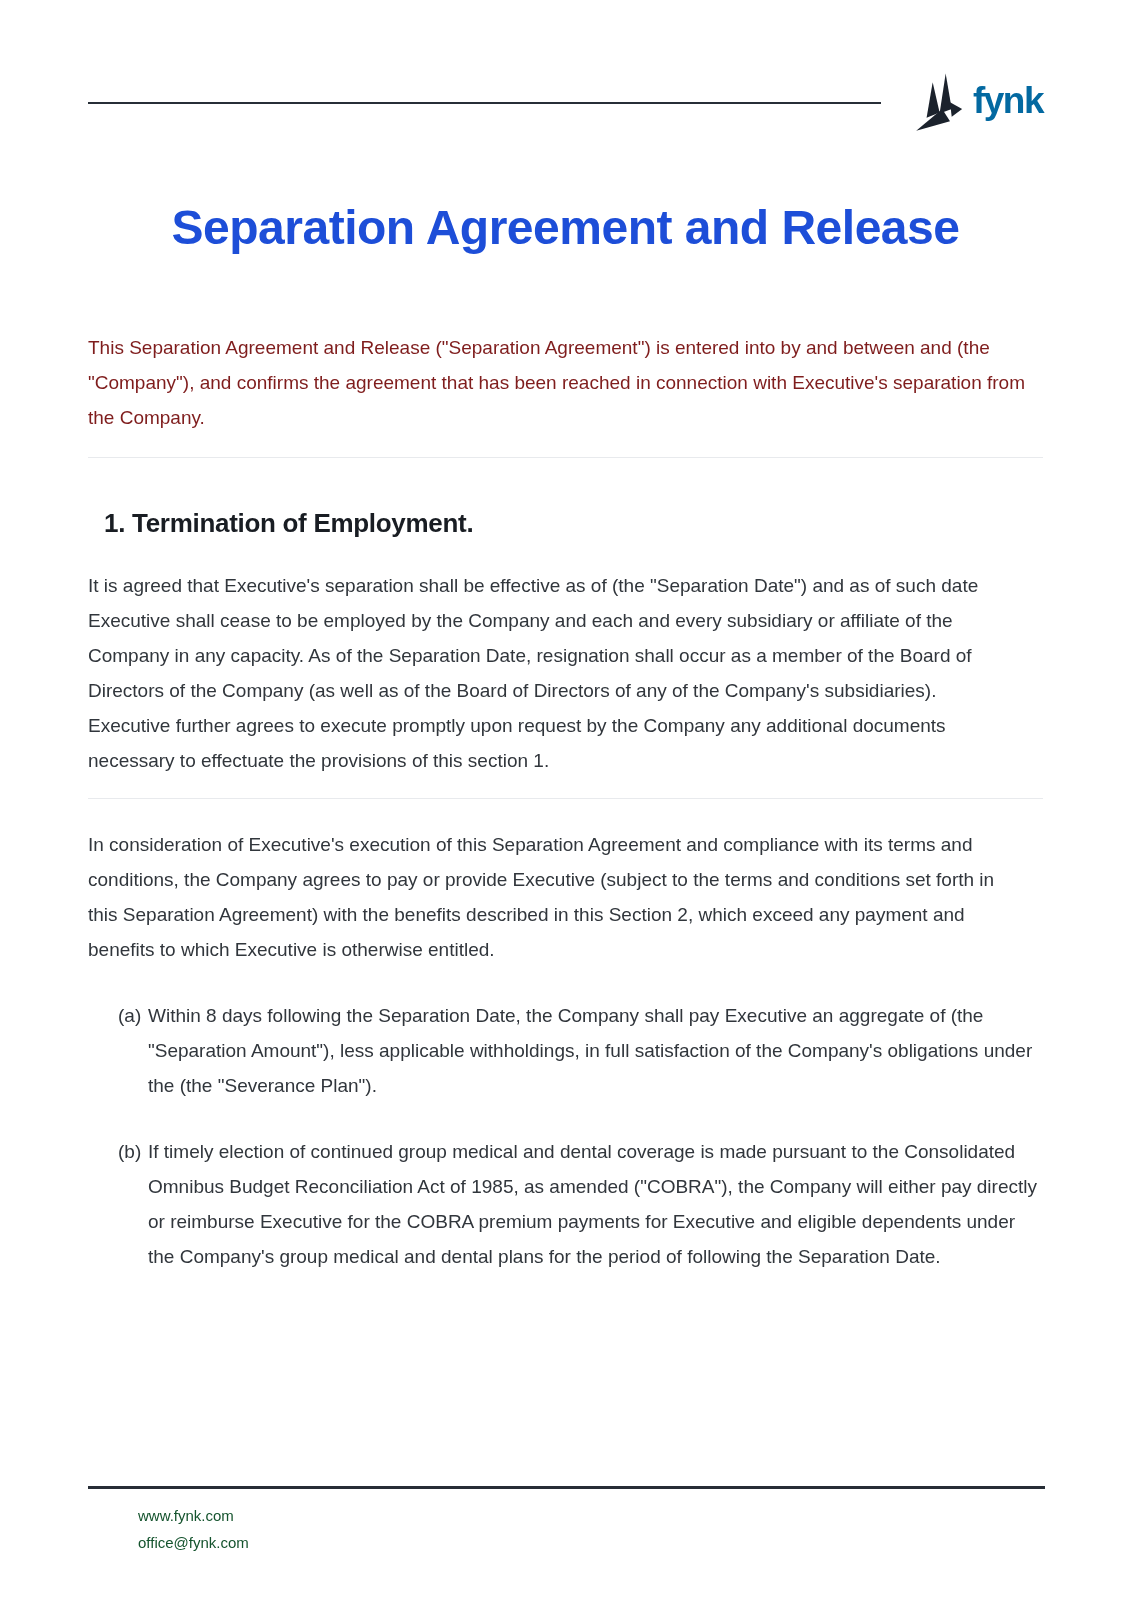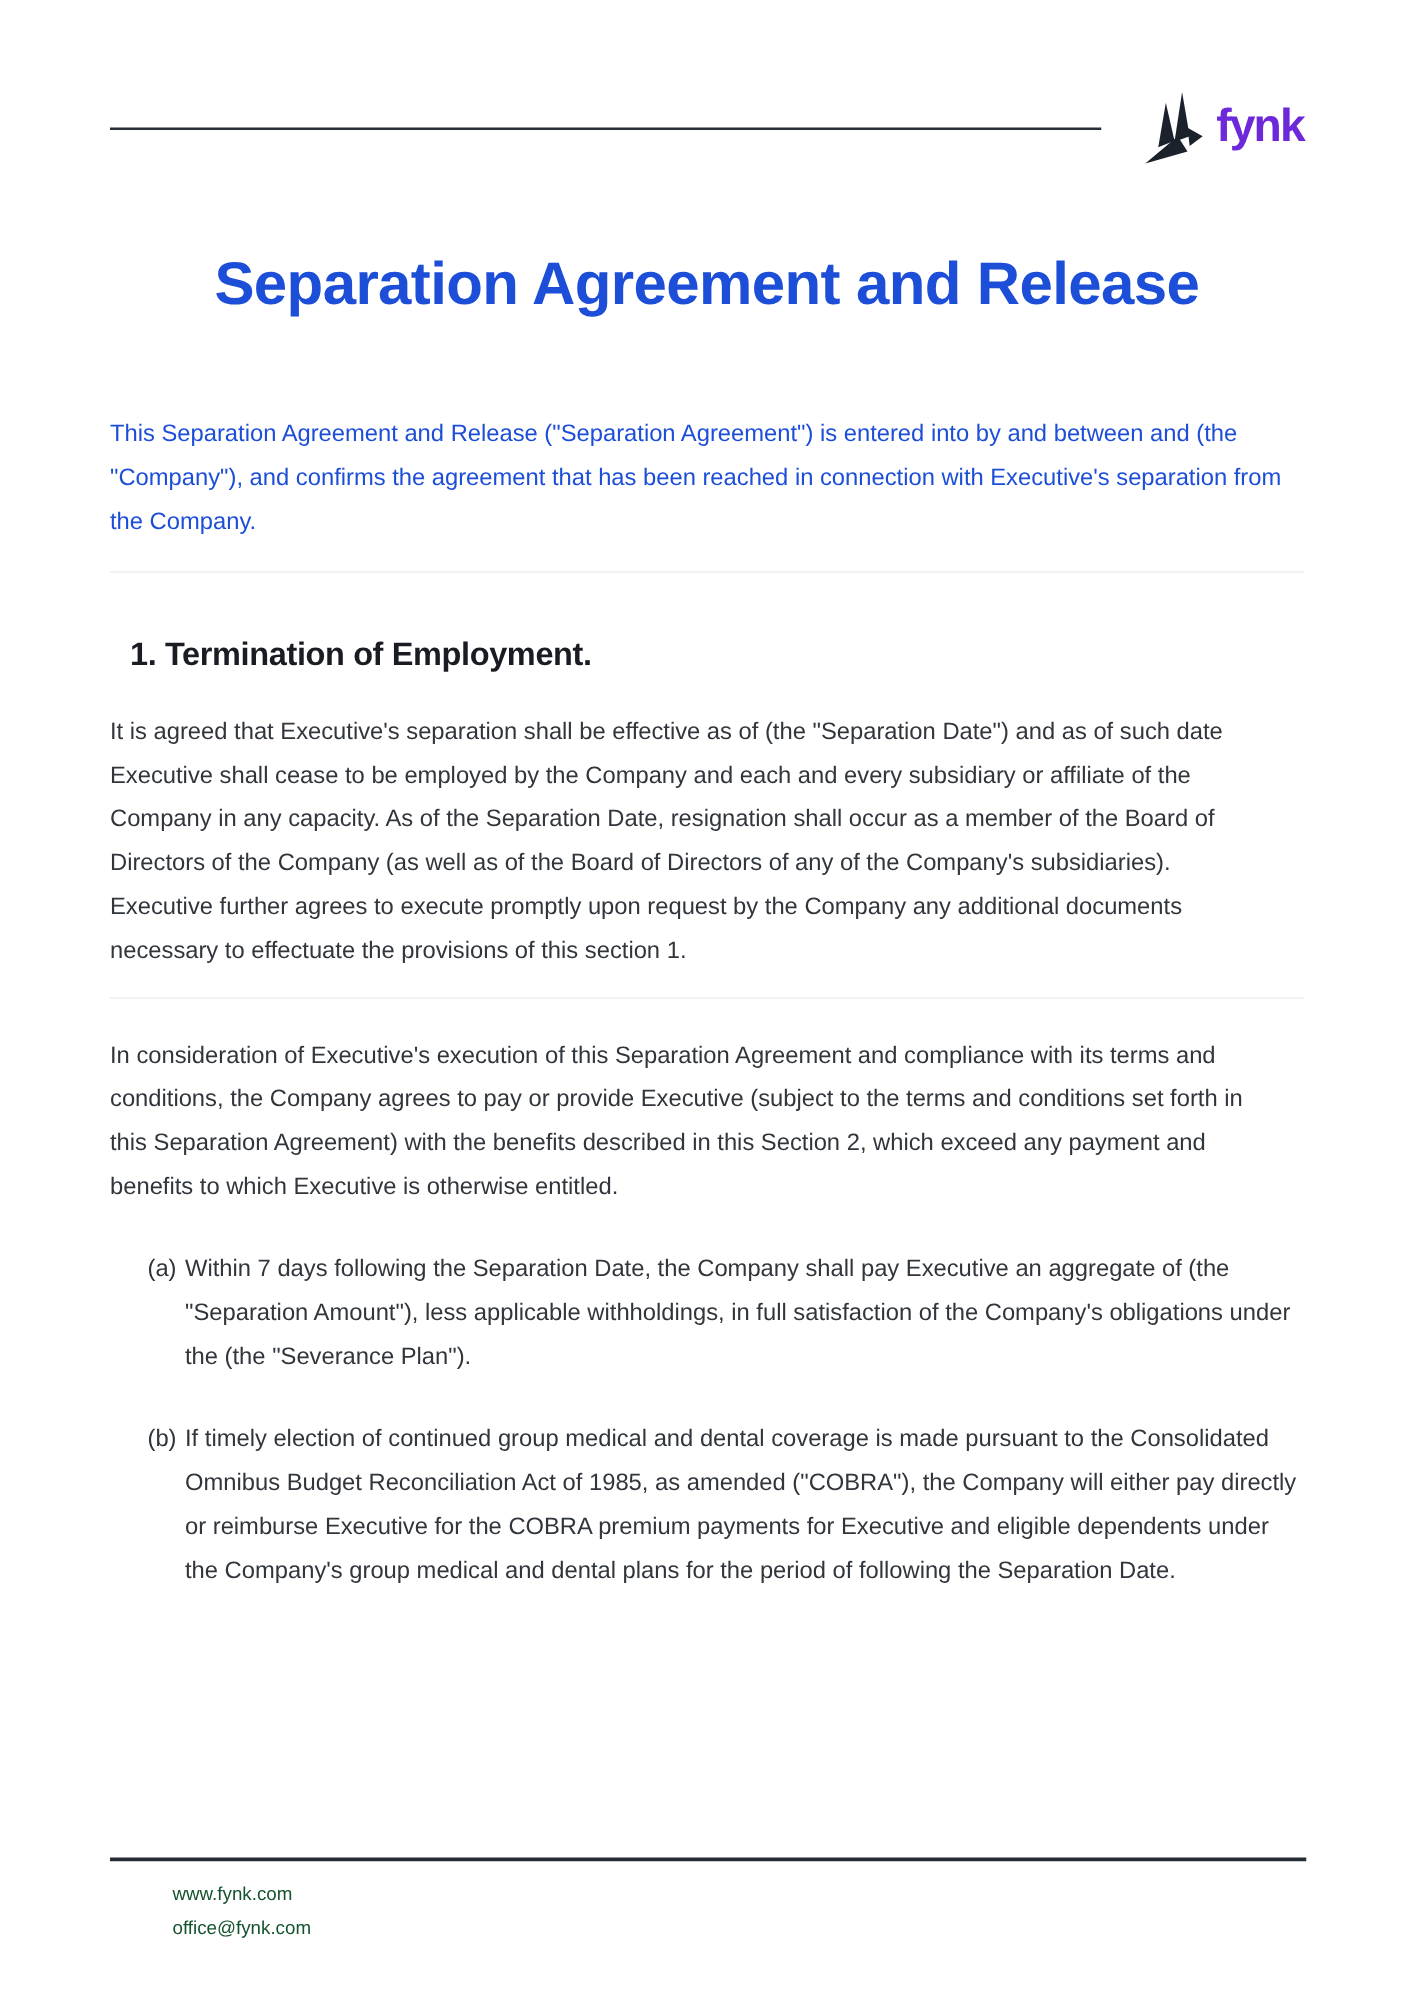--- a/index.html
+++ b/index.html
@@ -18,21 +18,21 @@
 
   
   .header { display: flex; align-items: center; padding-top: 72px; }
   .header-rule { flex: 1; height: 2px; background: #272e37; margin-right: 30px; }
   .logo { display: flex; align-items: center; gap: 10px; }
   .logo-bird { width: 52px; height: 62px; }
   .logo-bird polygon { fill: #1b222c; }
   .logo-text {
     font-size: 37px;
     font-weight: bold;
-    color: #6d28d9;
+    color: #0369a1;
     letter-spacing: -1.5px;
     line-height: 1;
     padding-bottom: 6px;
   }
 
   
   .doc-title {
     margin-top: 66px;
     text-align: center;
     font-size: 48px;
@@ -40,21 +40,21 @@
     font-weight: bold;
     color: #1d4ed8;
     letter-spacing: -0.5px;
   }
 
   
   .intro {
     margin-top: 74px;
     font-size: 19px;
     line-height: 35px;
-    color: #1d4ed8;
+    color: #7f1d1d;
   }
   .divider { height: 1px; background: #e8eaed; margin-top: 22px; }
   .divider-2 { margin-top: 20px; }
 
   .section-heading {
     margin-top: 48px;
     margin-left: 16px;
     font-size: 26px;
     line-height: 34px;
     font-weight: bold;
@@ -124,21 +124,21 @@
       <p class="section-body">It is agreed that Executive's separation shall be effective as of (the "Separation Date") and as of such date Executive shall cease to be employed by the Company and each and every subsidiary or affiliate of the Company in any capacity. As of the Separation Date, resignation shall occur as a member of the Board of Directors of the Company (as well as of the Board of Directors of any of the Company's subsidiaries). Executive further agrees to execute promptly upon request by the Company any additional documents necessary to effectuate the provisions of this section 1.</p>
     </div>
 
     <div class="divider divider-2"></div>
 
     <div>
       <p class="section-body">In consideration of Executive's execution of this Separation Agreement and compliance with its terms and conditions, the Company agrees to pay or provide Executive (subject to the terms and conditions set forth in this Separation Agreement) with the benefits described in this Section 2, which exceed any payment and benefits to which Executive is otherwise entitled.</p>
 
       <div class="list-item">
         <span class="list-marker">(a)</span>
-        <span class="list-text">Within 7 days following the Separation Date, the Company shall pay Executive an aggregate of (the "Separation Amount"), less applicable withholdings, in full satisfaction of the Company's obligations under the (the "Severance Plan").</span>
+        <span class="list-text">Within 8 days following the Separation Date, the Company shall pay Executive an aggregate of (the "Separation Amount"), less applicable withholdings, in full satisfaction of the Company's obligations under the (the "Severance Plan").</span>
       </div>
 
       <div class="list-item">
         <span class="list-marker">(b)</span>
         <span class="list-text">If timely election of continued group medical and dental coverage is made pursuant to the Consolidated Omnibus Budget Reconciliation Act of 1985, as amended ("COBRA"), the Company will either pay directly or reimburse Executive for the COBRA premium payments for Executive and eligible dependents under the Company's group medical and dental plans for the period of following the Separation Date.</span>
       </div>
     </div>
 
   </div>
 

